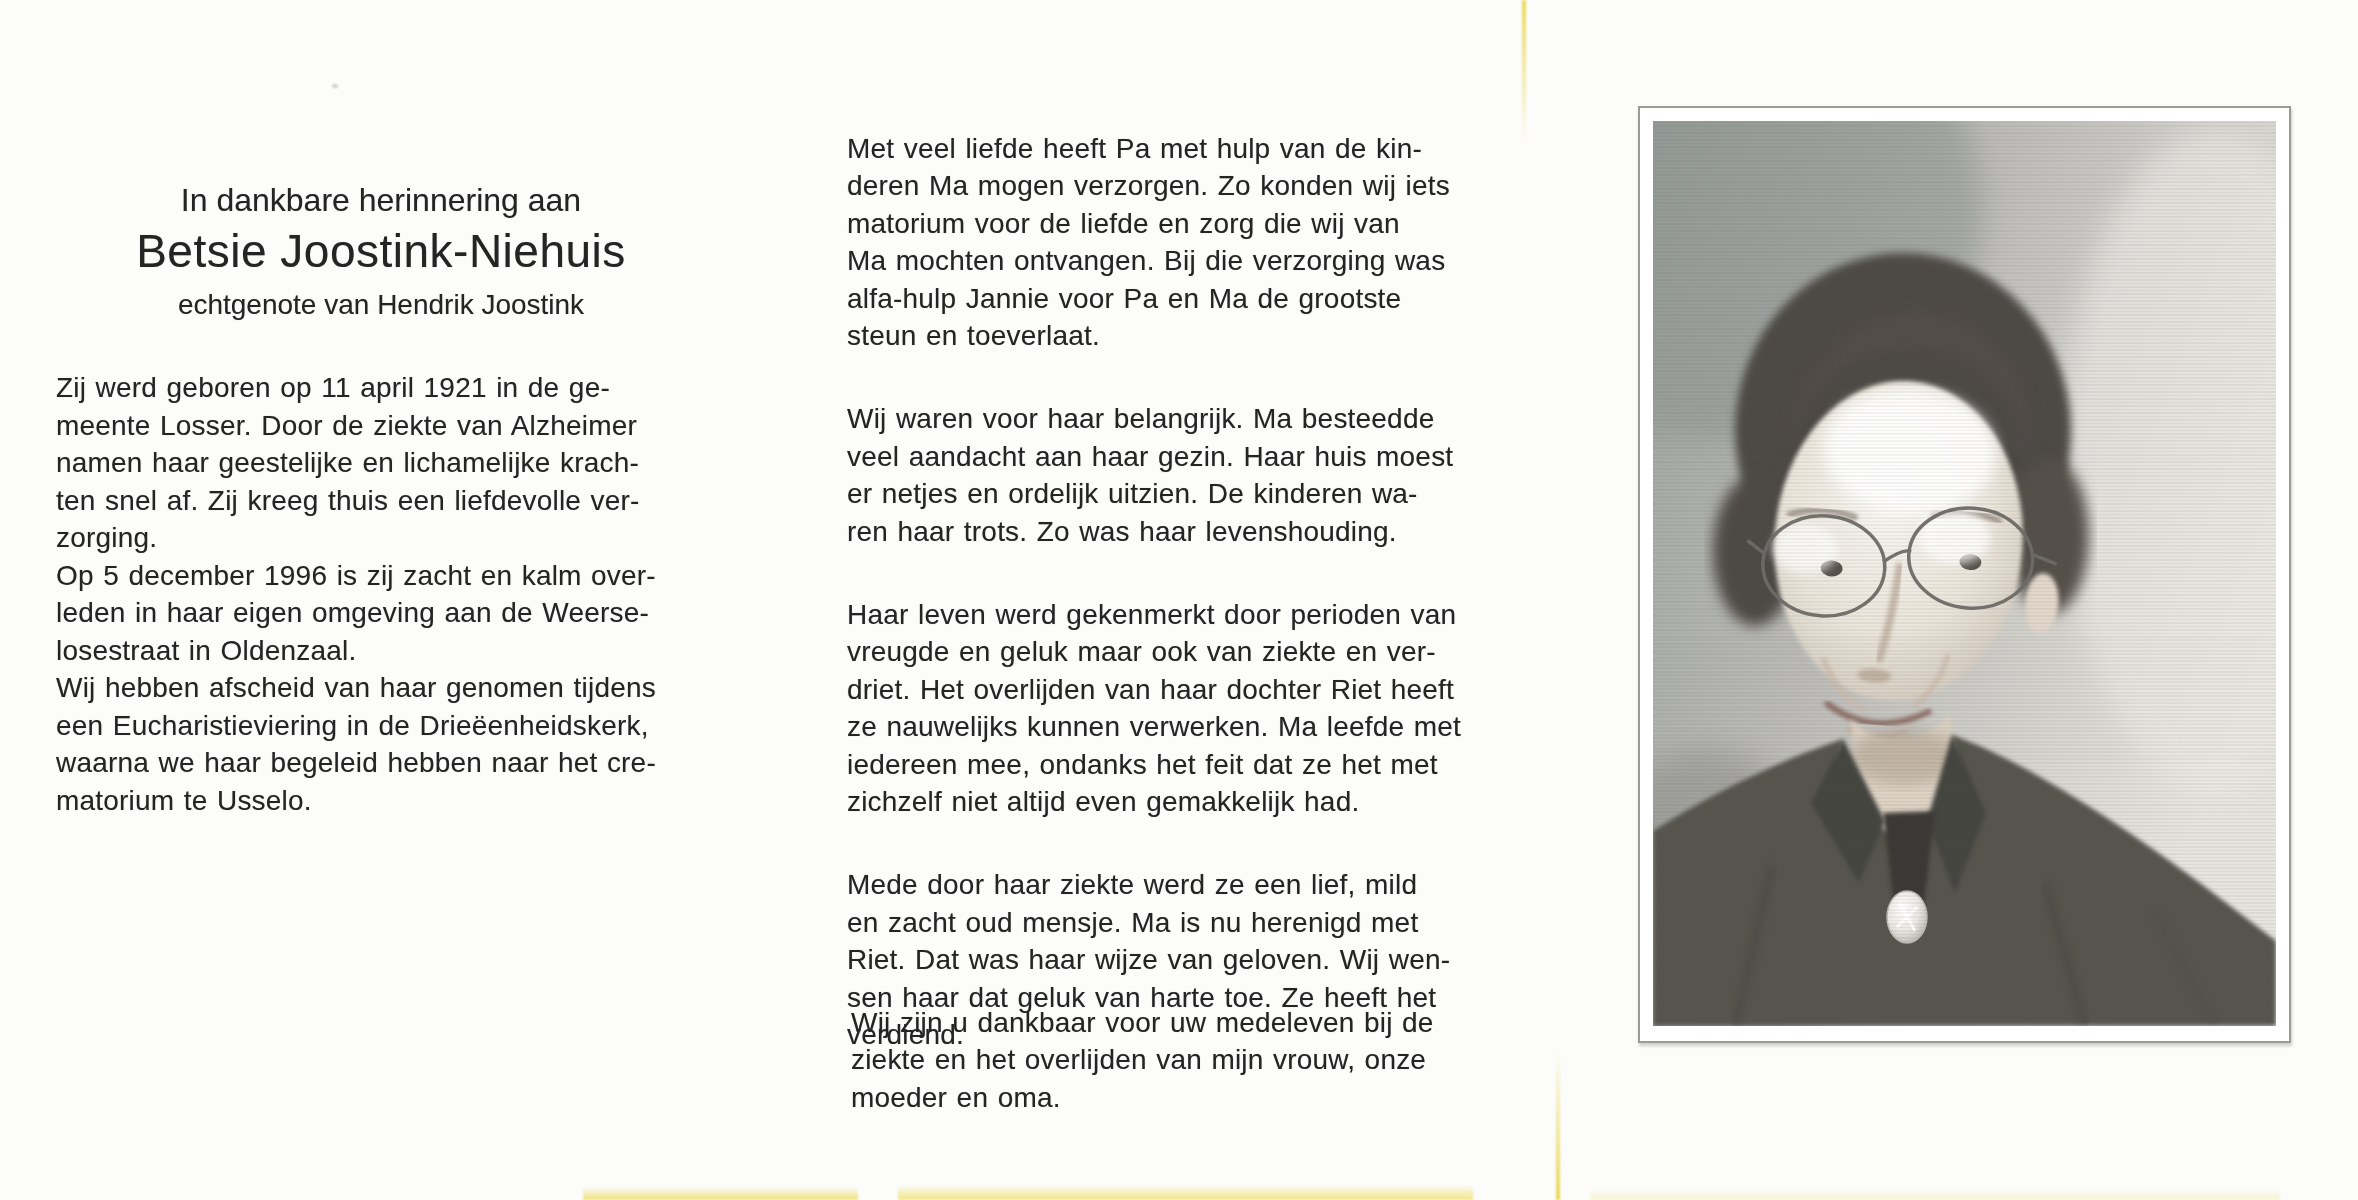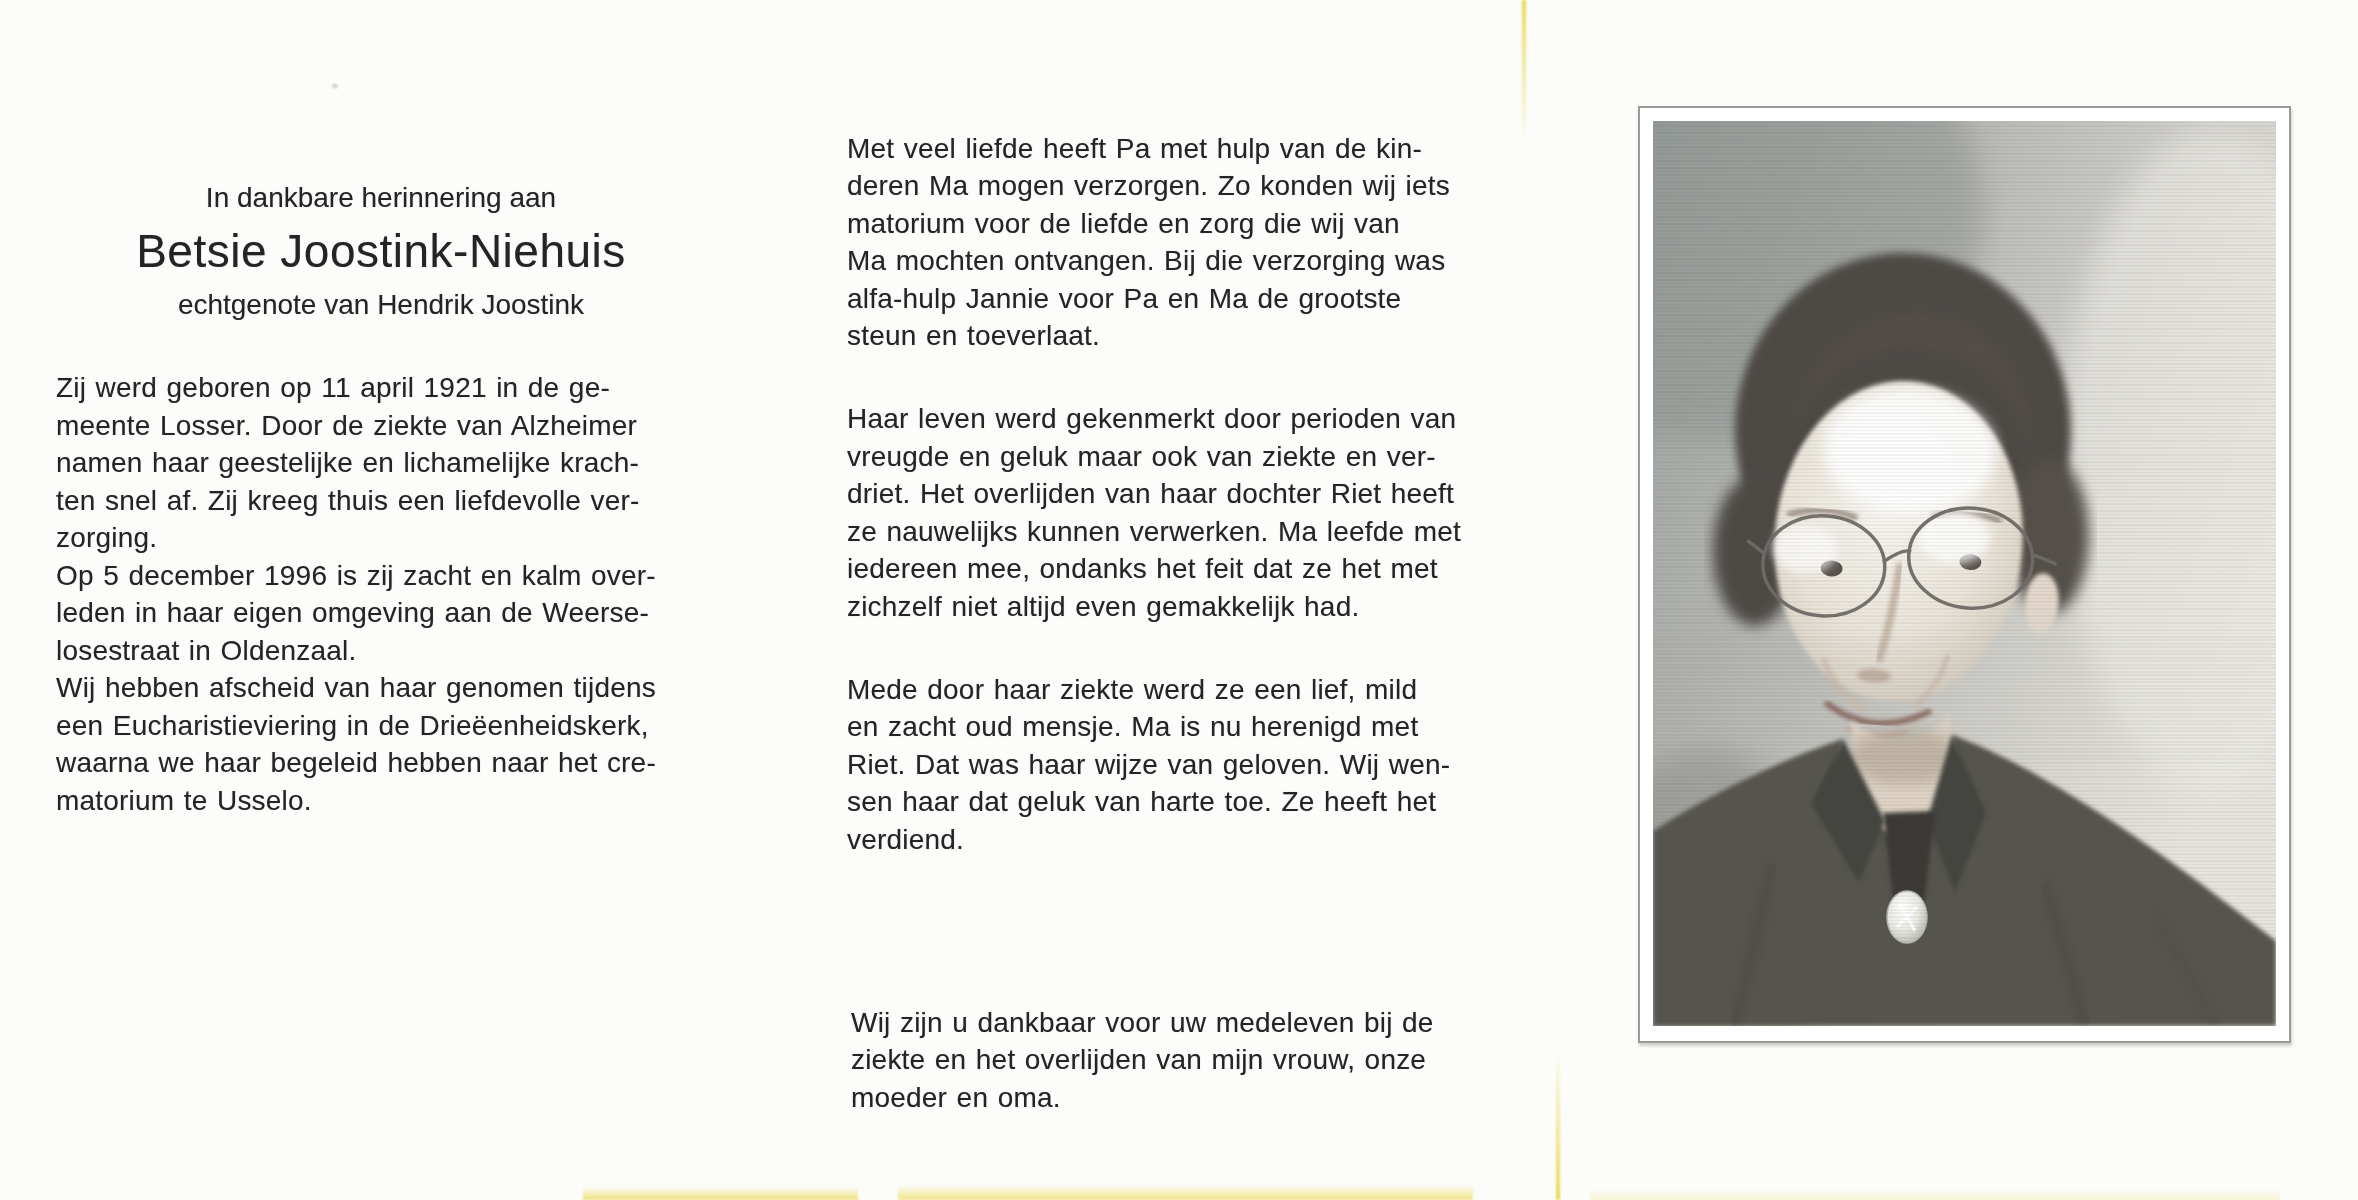--- a/index.html
+++ b/index.html
@@ -8,21 +8,21 @@
     background:#fcfcfa;
     font-family:"Liberation Sans","DejaVu Sans",sans-serif;
     color:#242424;
   }
   .scan-text{
     text-shadow:0 0 1px rgba(80,80,80,.35);
     -webkit-font-smoothing:antialiased;
   }
   
   .title-line{position:absolute;left:56px;width:650px;text-align:center;line-height:1.1;}
-  #intro-line{top:183px;font-size:28px;}
+  #intro-line{top:183px;font-size:32px;}
   #name-line{top:226px;font-size:46px;letter-spacing:.5px;}
   #relation-line{top:290px;font-size:28px;}
   .body-text{
     position:absolute;font-size:28px;line-height:37.5px;
     white-space:pre-line;letter-spacing:.2px;word-spacing:1.5px;
   }
   #left-body{left:56px;top:361px;width:680px;margin-top:8px;}
   
   #middle-paragraphs{left:847px;top:92px;width:690px;}
   #middle-paragraphs p{margin:0 0 8px 0;}
@@ -80,20 +80,24 @@
 waarna we haar begeleid hebben naar het cre-
 matorium te Usselo.</div>
 
 <div class="body-text scan-text" id="middle-paragraphs">
   <p>Met veel liefde heeft Pa met hulp van de kin-
 deren Ma mogen verzorgen. Zo konden wij iets
 matorium voor de liefde en zorg die wij van
 Ma mochten ontvangen. Bij die verzorging was
 alfa-hulp Jannie voor Pa en Ma de grootste
 steun en toeverlaat.</p>
+  <p>Wij waren voor haar belangrijk. Ma besteedde
+veel aandacht aan haar gezin. Haar huis moest
+er netjes en ordelijk uitzien. De kinderen wa-
+ren haar trots. Zo was haar levenshouding.</p>
   <p>Haar leven werd gekenmerkt door perioden van
 vreugde en geluk maar ook van ziekte en ver-
 driet. Het overlijden van haar dochter Riet heeft
 ze nauwelijks kunnen verwerken. Ma leefde met
 iedereen mee, ondanks het feit dat ze het met
 zichzelf niet altijd even gemakkelijk had.</p>
   <p>Mede door haar ziekte werd ze een lief, mild
 en zacht oud mensje. Ma is nu herenigd met
 Riet. Dat was haar wijze van geloven. Wij wen-
 sen haar dat geluk van harte toe. Ze heeft het

